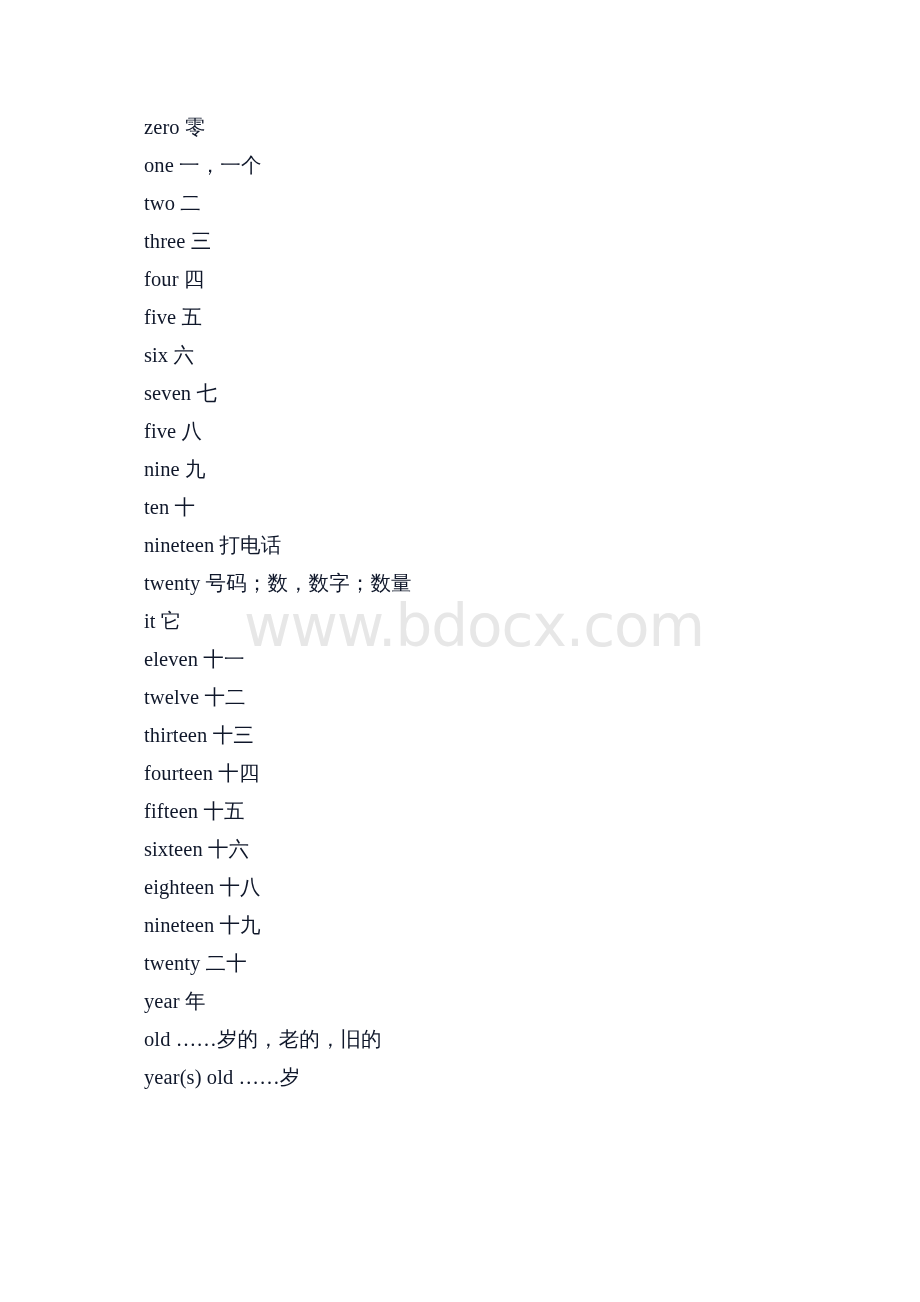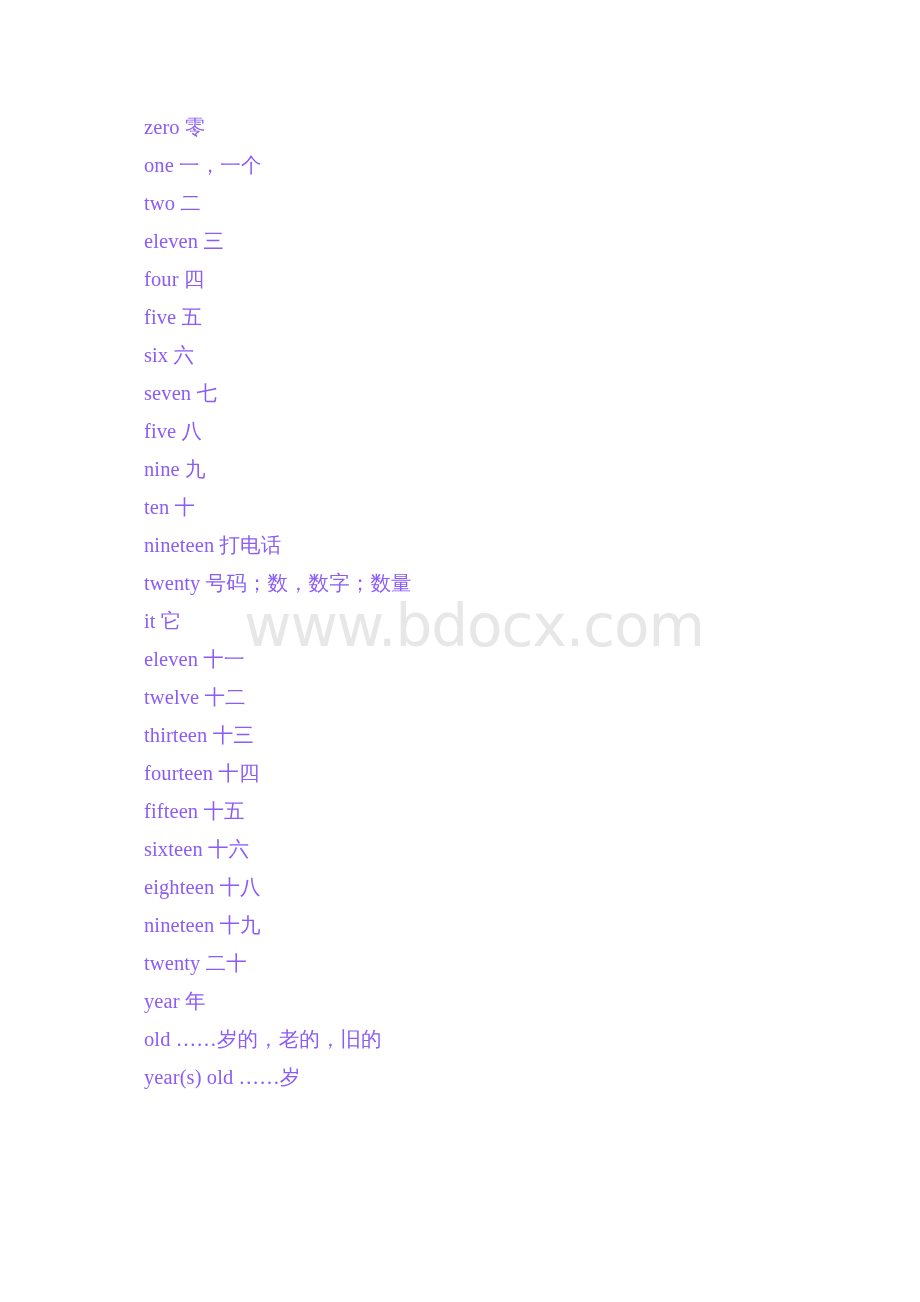--- a/index.html
+++ b/index.html
@@ -43,37 +43,37 @@
     width: 920px;
     z-index: 1;
     padding-top: 108px;
     padding-left: 144px;
     box-sizing: border-box;
   }
   .doc-line {
     font-size: 20.5px;
     line-height: 38px;
     height: 38px;
-    color: #8b5cf6;
+    color: #0f172a;
     white-space: pre;
     letter-spacing: 0.1px;
   }
 </style>
 </head>
 <body>
 
 <div id="page">
 
   <div id="watermark">www.bdocx.com</div>
 
   <div id="content">
     <div class="doc-line">zero 零</div>
     <div class="doc-line">one 一，一个</div>
     <div class="doc-line">two 二</div>
-    <div class="doc-line">eleven 三</div>
+    <div class="doc-line">three 三</div>
     <div class="doc-line">four 四</div>
     <div class="doc-line">five 五</div>
     <div class="doc-line">six 六</div>
     <div class="doc-line">seven 七</div>
     <div class="doc-line">five 八</div>
     <div class="doc-line">nine 九</div>
     <div class="doc-line">ten 十</div>
     <div class="doc-line">nineteen 打电话</div>
     <div class="doc-line">twenty 号码；数，数字；数量</div>
     <div class="doc-line">it 它</div>

